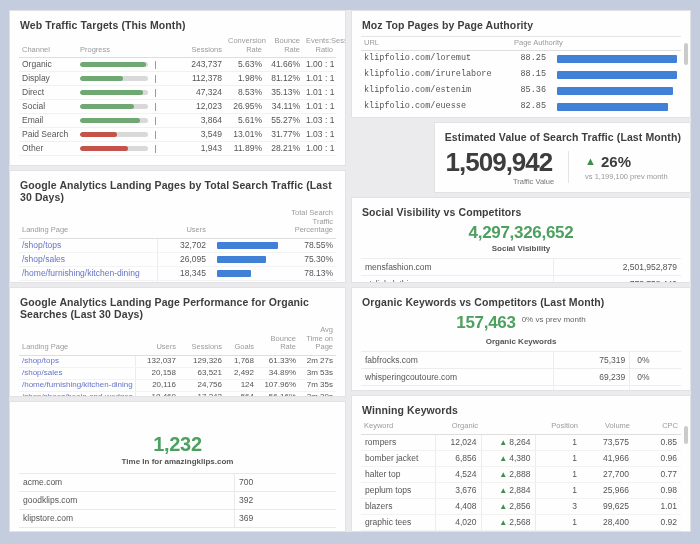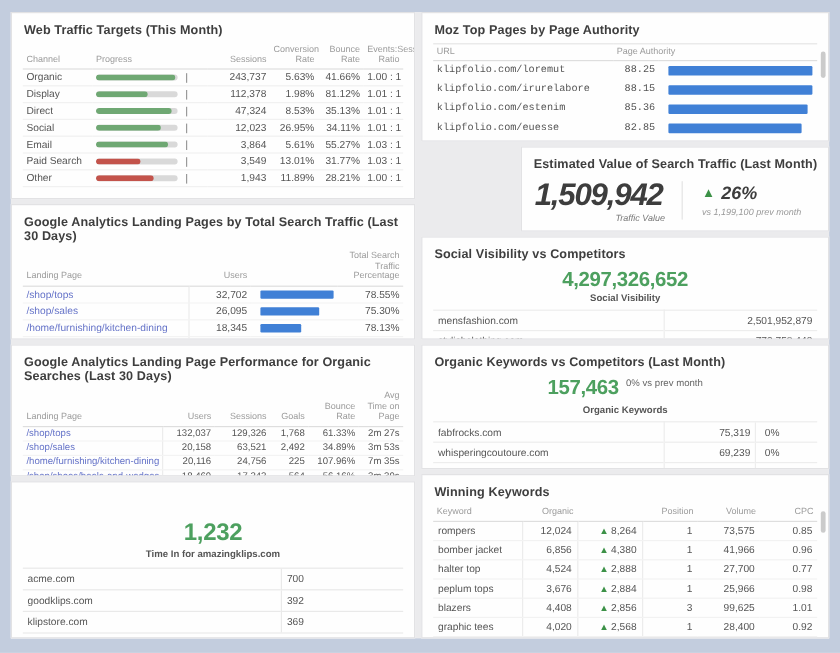--- a/index.html
+++ b/index.html
@@ -39,21 +39,21 @@
   .tbl-links { margin-top:7px; }
   .tbl-links td { text-align:left; padding:3px 4px; border-top:1px solid #e9e9e9; }
   .tbl-links tr:last-child td { border-bottom:1px solid #e9e9e9; }
   .tbl-links td.cnt { border-left:1px solid #e9e9e9;margin-top:36px; }
   .tbl-moz th { border-top:1px solid #e5e5e5; text-align:left; padding:2px 3px; }
   .tbl-moz td { padding:2.5px 3px;font-family:Liberation Mono, monospace; }
   .tbl-moz td.url { color:#555; }
   .tbl-moz tr:last-child td { border-bottom:1px solid #eeeeee; }
   .moz-bar-cell { padding-left:8px !important; }
   .moz-bar { height:8px; }
-  .val-row { display:flex; align-items:center; margin-top:2px;font-style:italic; }
+  .val-row { display:flex; align-items:center; margin-top:2px; }
   .val-left { flex:1.15; text-align:center; padding-right:14px; }
   .val-big { font-size:26px; font-weight:bold; color:#3d3d3d; letter-spacing:-1px; line-height:28px; }
   .val-cap { font-size:7.5px; color:#777; text-align:right; margin-top:1px; }
   .val-right { flex:1; border-left:1px solid #e4e4e4; padding:2px 0 2px 16px; }
   .delta-line { display:flex; align-items:center; gap:5px; font-size:15px; font-weight:bold; color:#3d3d3d; }
   .tri { color:#3c9147; font-size:11px; line-height:1; }
   .delta-note { font-size:7.5px; color:#999; margin-top:2px; }
   .tbl-comp { margin-top:5px; }
   .tbl-comp td { padding:2.5px 4px; border-top:1px solid #ededed; }
   .tbl-comp tr:last-child td { border-bottom:1px solid #ededed; }
@@ -300,21 +300,21 @@
             <td>20,158</td>
             <td>63,521</td>
             <td>2,492</td>
             <td>34.89%</td>
             <td>3m 53s</td>
           </tr>
               <tr>
             <td class="link">/home/furnishing/kitchen-dining</td>
             <td>20,116</td>
             <td>24,756</td>
-            <td>225</td>
+            <td>124</td>
             <td>107.96%</td>
             <td>7m 35s</td>
           </tr>
               <tr>
             <td class="link">/shop/shoes/heels-and-wedges</td>
             <td>18,469</td>
             <td>17,242</td>
             <td>564</td>
             <td>56.16%</td>
             <td>3m 39s</td>

